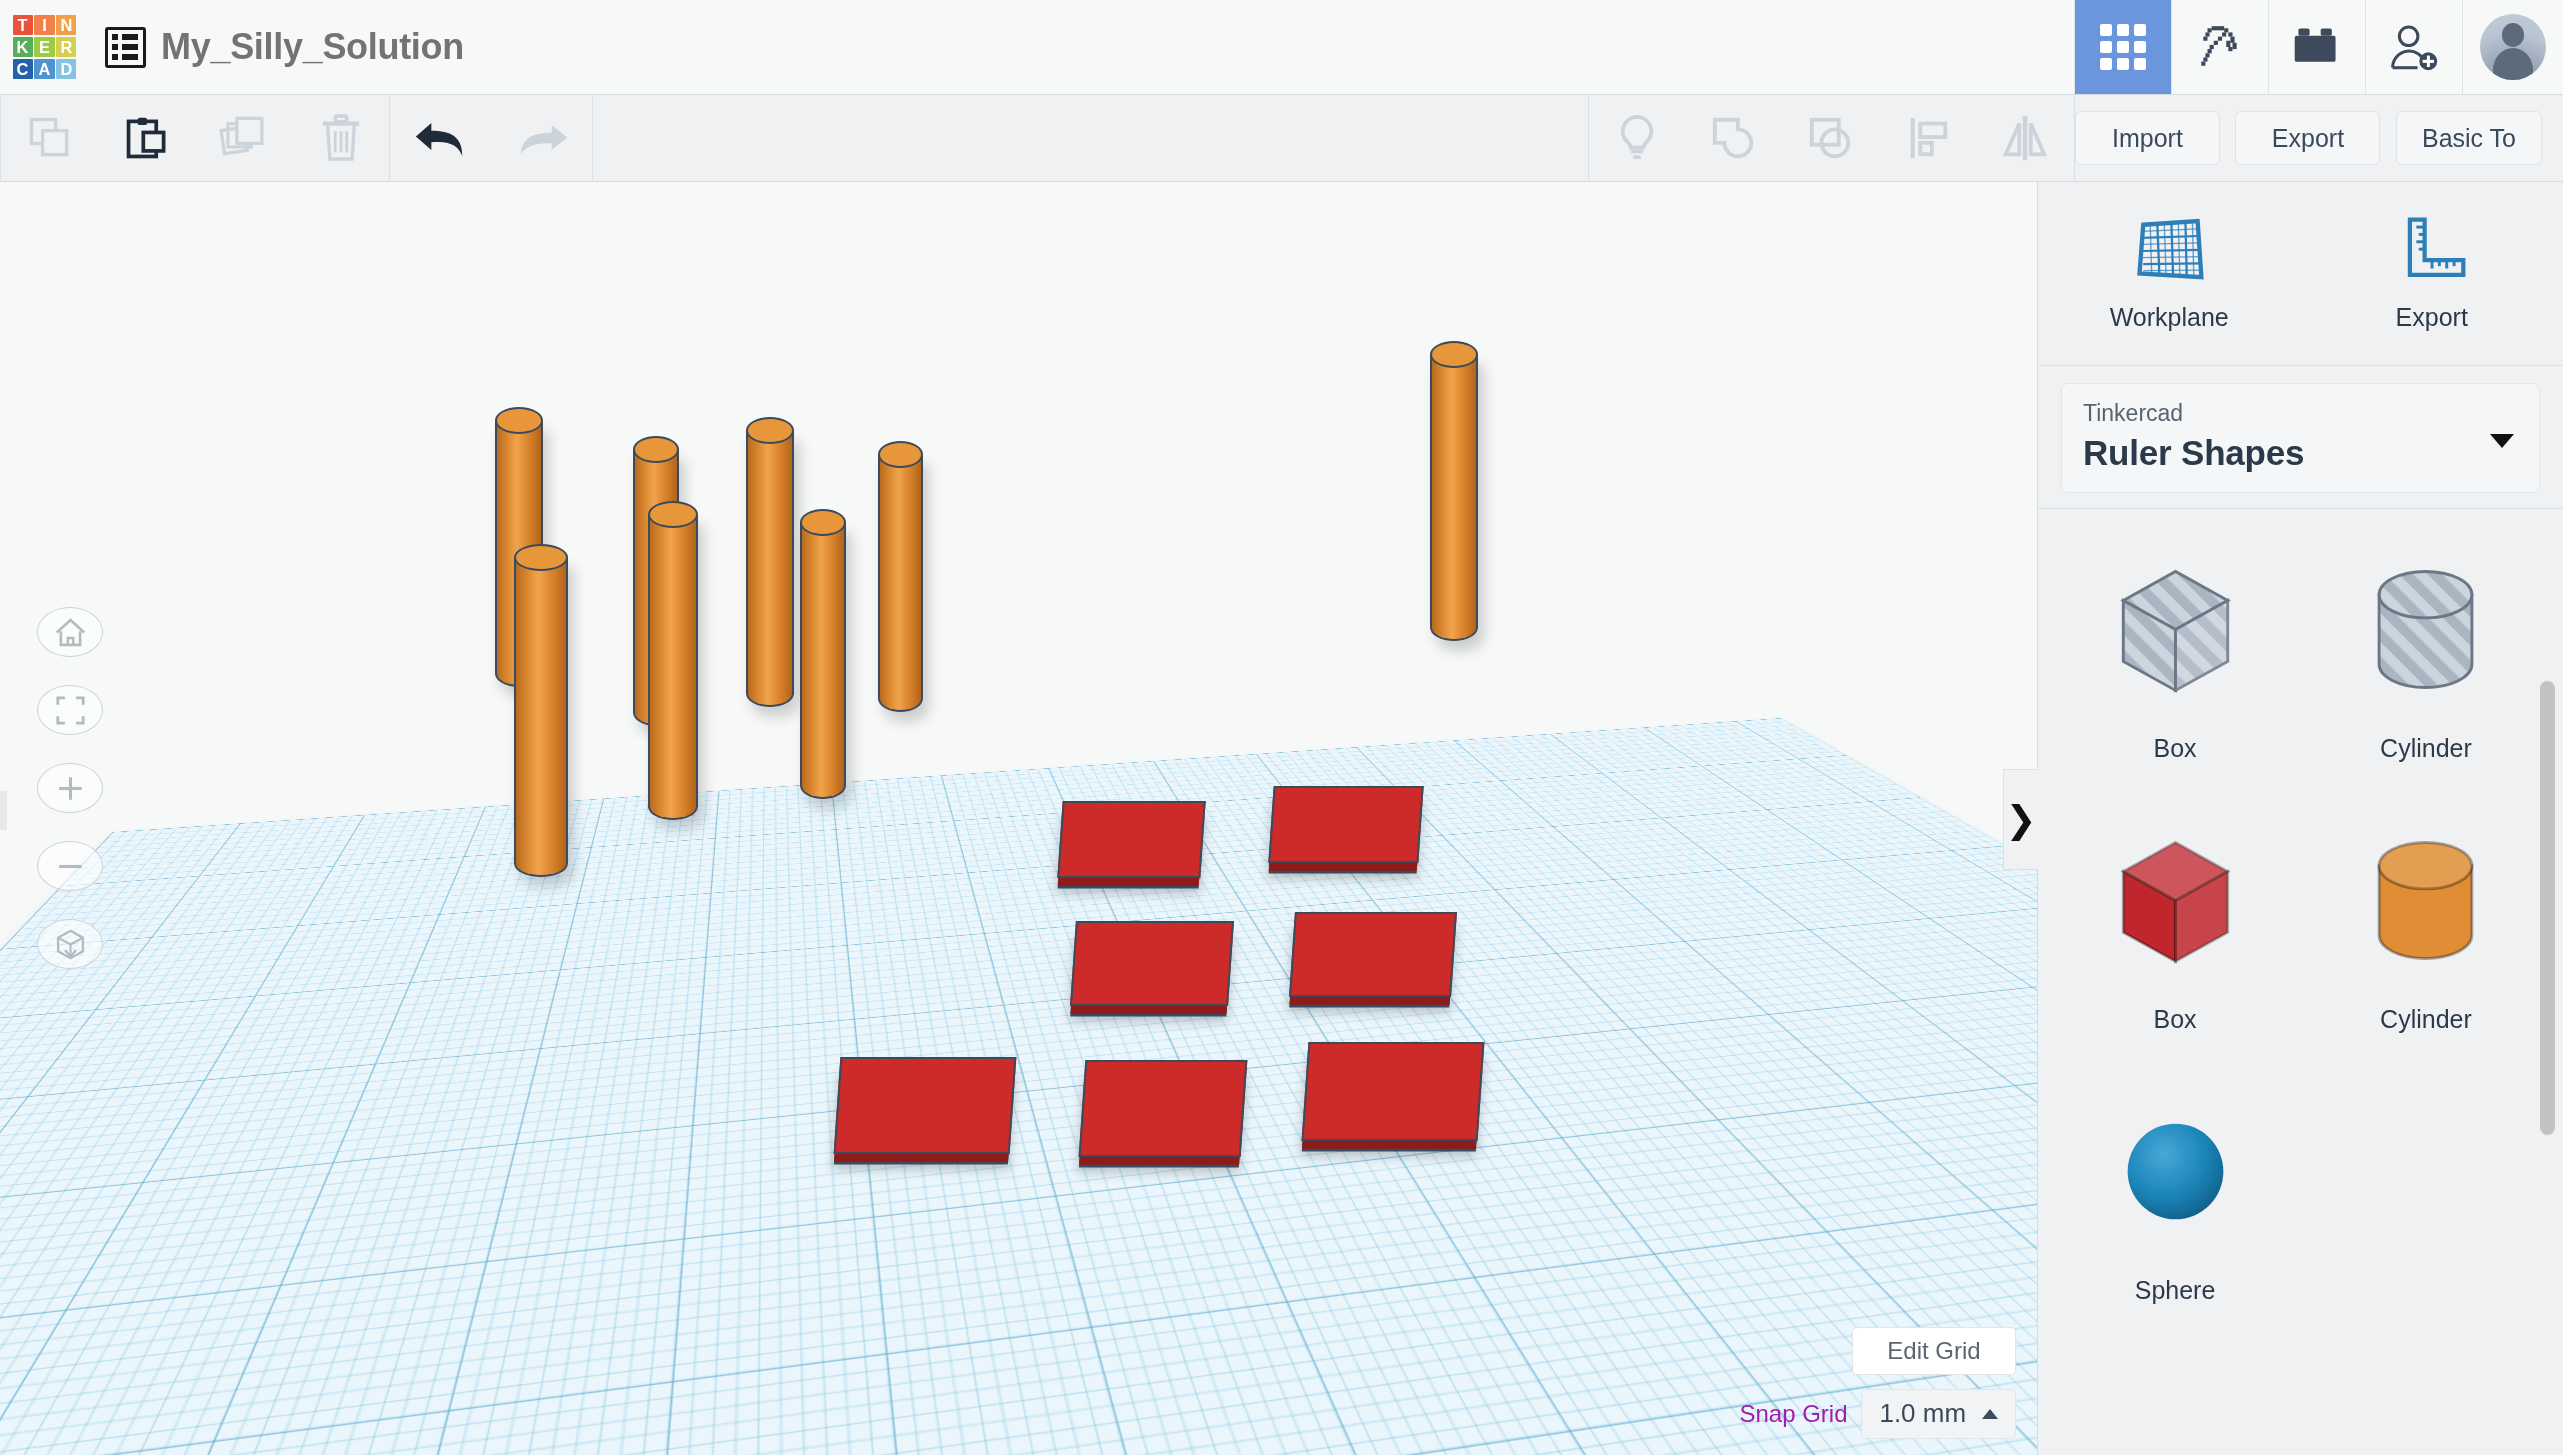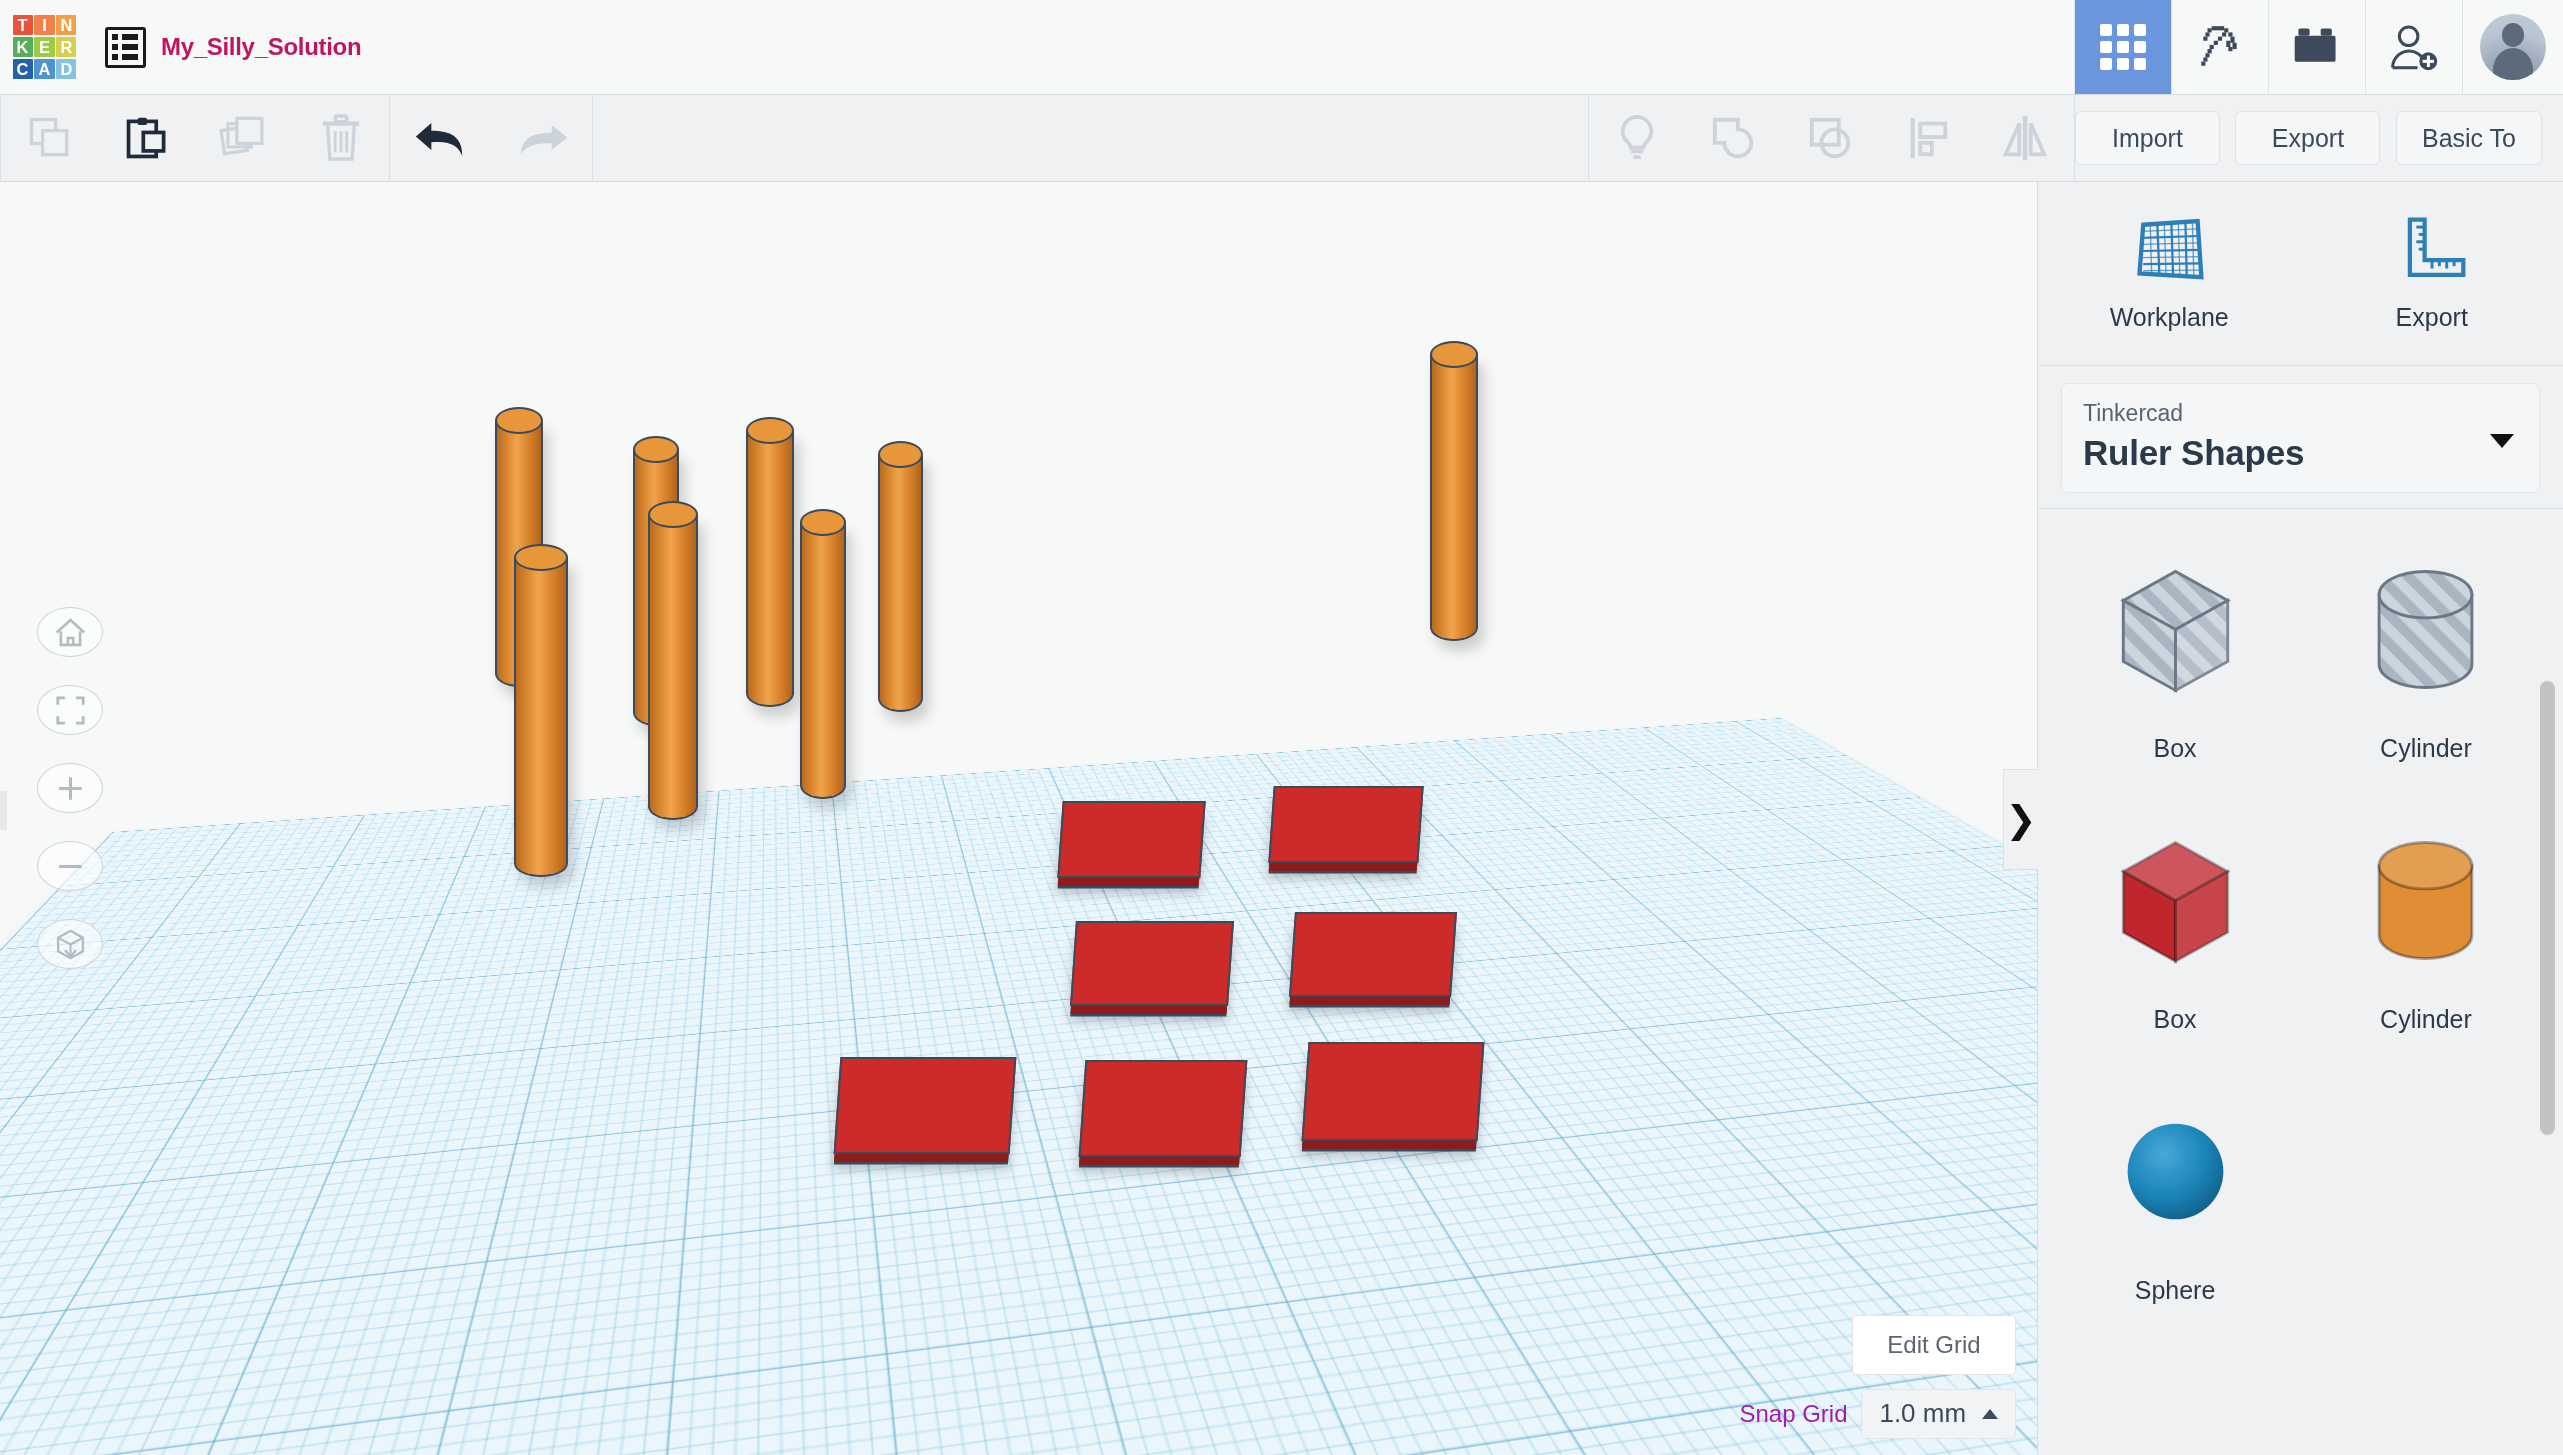--- a/index.html
+++ b/index.html
@@ -39,22 +39,22 @@
   .doc-icon {
     width: 41px; height: 41px; border: 3.9px solid #1a1a1a; border-radius: 2.9px;
     display: flex; flex-direction: column; justify-content: center; gap: 3.9px;
     padding: 0 4.8px;
   }
   .doc-icon .ln { display: flex; align-items: center; gap: 3.9px; }
   .doc-icon .ln i { display: block; width: 5.8px; height: 5.8px; background: #1a1a1a; }
   .doc-icon .ln b { display: block; height: 5.8px; flex: 1; background: #1a1a1a; }
   .project-title {
     display: flex; align-items: center;
-    font-size: 24px; font-weight: 600; letter-spacing: -0.3px;
-    color: #be185d; cursor: text; padding-right: 23px; text-align: center;
+    font-size: 36px; font-weight: 600; letter-spacing: -0.3px;
+    color: #737373; cursor: text; padding-right: 23px; text-align: center;
   }
   .header-spacer { flex: 1; }
   .header-tools { display: flex; align-items: stretch; }
   .htool {
     width: 97px; border-left: 1px solid #e2e5e8;
     display: flex; align-items: center; justify-content: center;
     cursor: pointer; background: #f7f8f8;
   }
   .htool.active { background: #6b96de; }
   .htool.avatar-cell { width: 101px; border-left: 1px solid #e2e5e8; }
@@ -179,21 +179,21 @@
   }
   .rod .cap {
     position: absolute; left: 0; top: 0; width: 100%; height: 27px;
     background: #e8963a;
     border: 2.4px solid #3c4a5c; border-radius: 50%;
   }
 
   
   .grid-ctrls { position: absolute; right: 21px; bottom: 17.4px; display: flex; flex-direction: column; align-items: flex-end; gap: 13.5px; }
   .edit-grid-btn {
-    height: 60px; padding: 16px 25px; min-width: 164px;
+    height: 48px; padding: 16px 25px; min-width: 164px;
     background: #ffffff; border: 1px solid #e1e4e8; border-radius: 4.8px;
     display: flex; align-items: center; justify-content: center;
     font-size: 24px; color: #5c6672; cursor: pointer;
   }
   .snap-row { display: flex; align-items: center; gap: 13.5px; }
   .snap-label { font-size: 24px; color: #a21caf; }
   .snap-select {
     height: 50px; padding: 0 17.4px; min-width: 135px;
     background: #f2f3f4; border: 1px solid #e1e4e8; border-radius: 4.8px;
     display: flex; align-items: center; gap: 15.5px;

